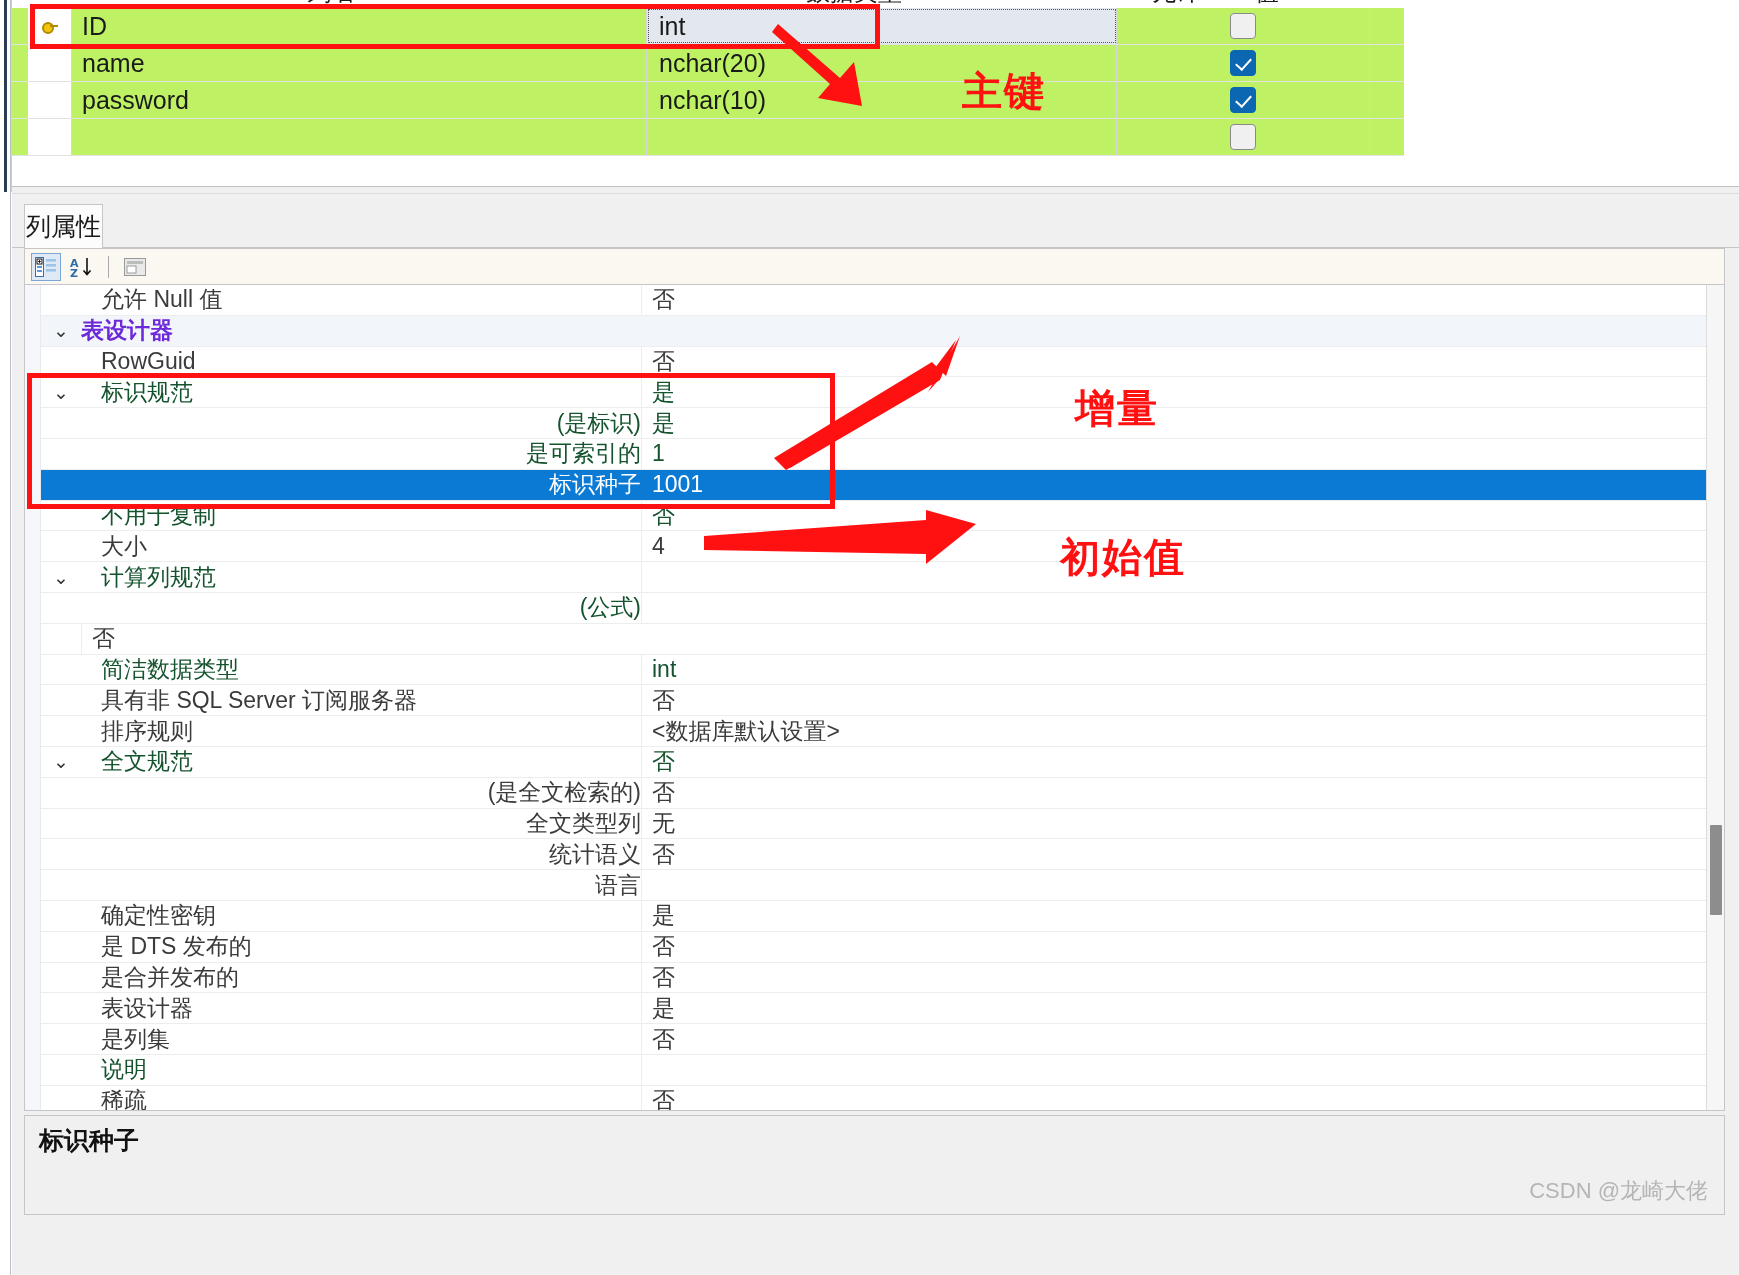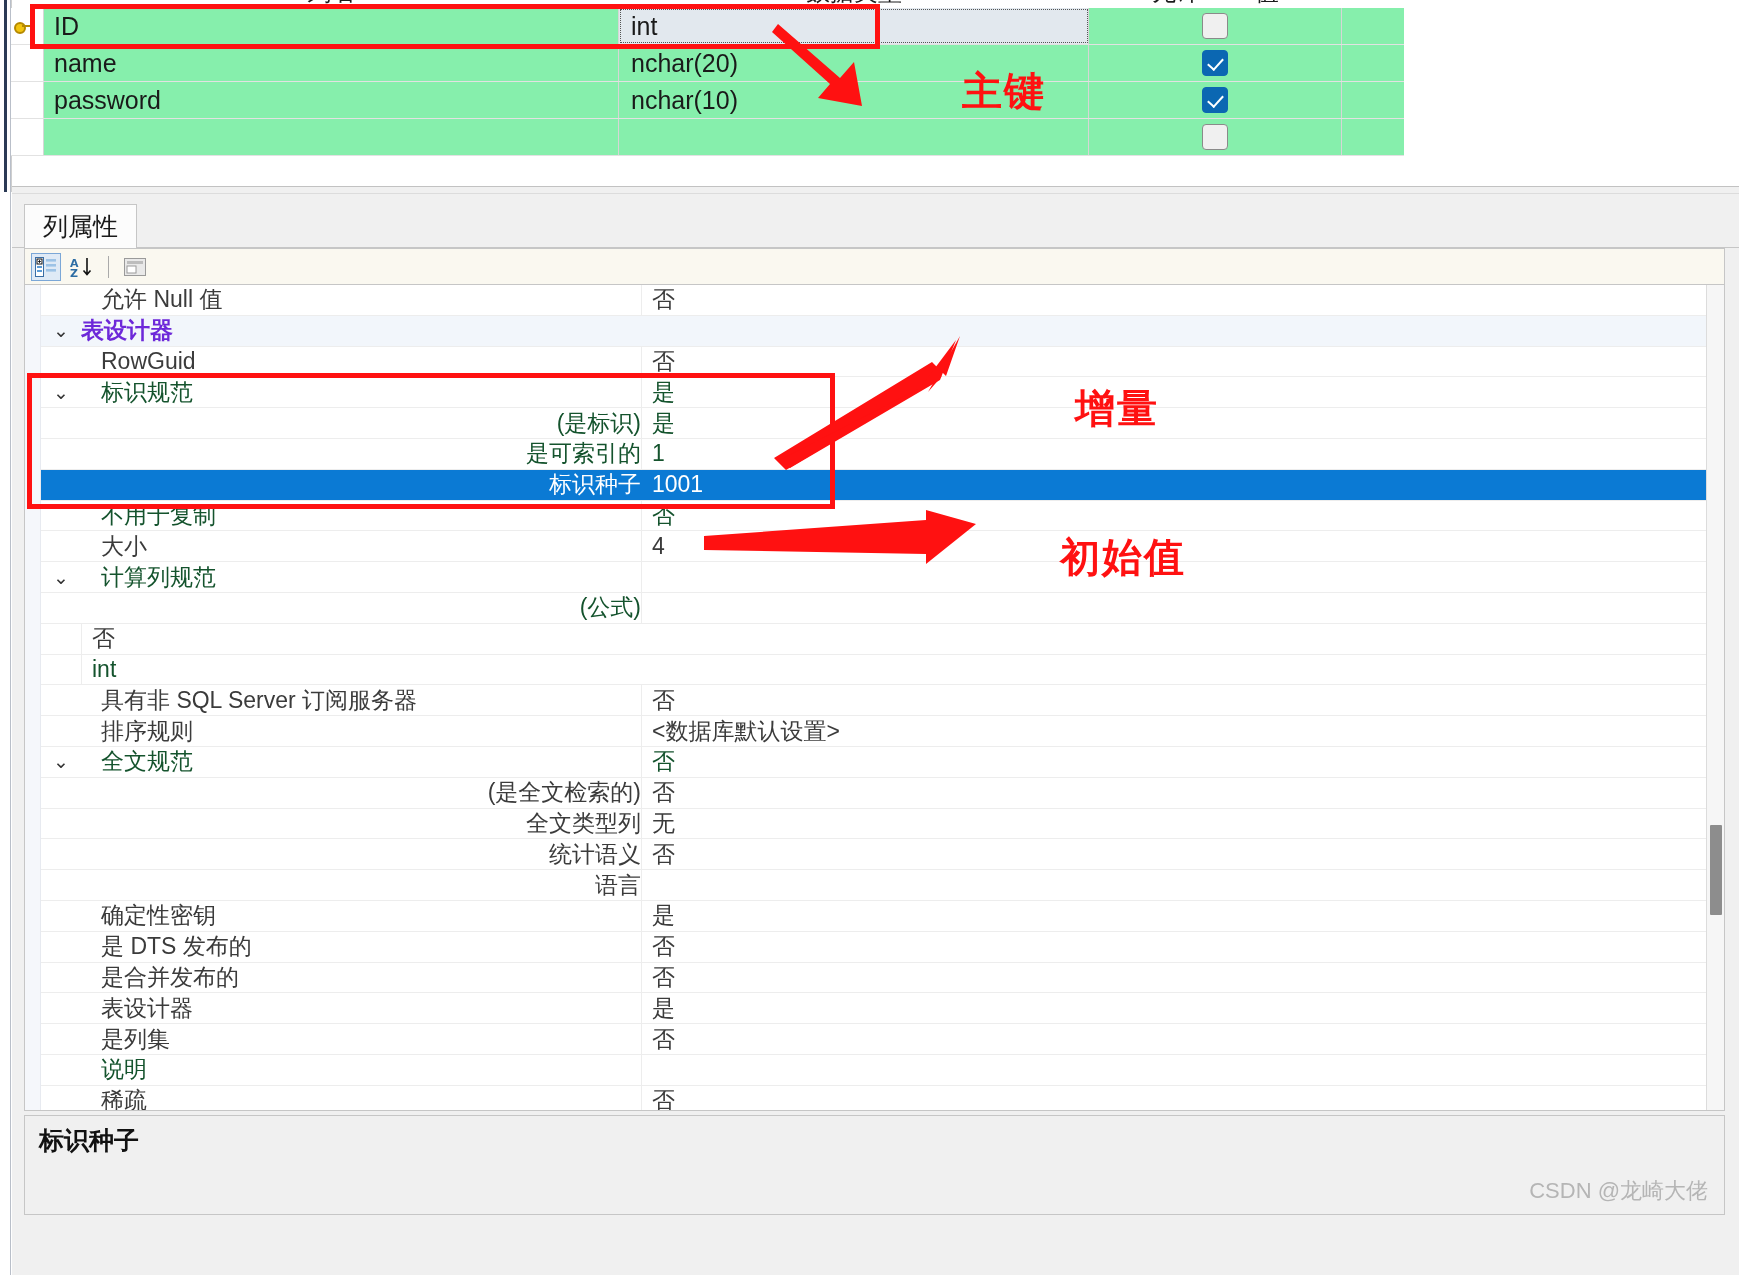--- a/index.html
+++ b/index.html
@@ -18,21 +18,21 @@
     background: #fff;
     border-bottom: 1px solid #c8c8c8;
   }
   .grid-leftbar {
     position: absolute; left: 0; top: 0; width: 12px; height: 192px;
     background: #fff; border-right: 1px solid #cfcfcf;
   }
   .grid-table { position: absolute; left: 0; top: 0; width: 1404px; }
   .grid-row {
     position: relative; height: 37px; display: flex; align-items: center;
-    border-bottom: 1px solid #e2e2e2; background: #86efac;
+    border-bottom: 1px solid #e2e2e2; background: #bef264; padding-left: 28px;
   }
   .gc-sel {
     width: 44px; height: 100%; flex: 0 0 44px;
     border-right: 1px solid #d6d6d6;
     display: flex; align-items: center; justify-content: center;
     background: #fff;
   }
   .gc-name {
     flex: 0 0 575px; height: 100%; display: flex; align-items: center;
     padding-left: 10px; border-right: 1px solid #d6d6d6;
@@ -112,21 +112,21 @@
   .prop-pane {
     position: absolute; left: 12px; top: 194px; width: 1727px; height: 1081px;
     background: #f0f0f0;
   }
   .tabstrip {
     position: absolute; left: 0; top: 10px; height: 44px; width: 100%;
     border-bottom: 1px solid #c6c6c6;
   }
   .tab {
     position: absolute; left: 12px; top: 0; height: 44px;
-    padding: 0 18px; display: flex; align-items: center;
+    padding: 0 1px; display: flex; align-items: center;
     background: #fcfcfc; border: 1px solid #c6c6c6; border-bottom: none;
     font-size: 25px; color: #1a1a1a;
   }
   .ptoolbar {
     position: absolute; left: 12px; top: 54px; width: 1701px; height: 36px;
     background: #faf8f0; border: 1px solid #c6c6c6; border-bottom: none;
     display: flex; align-items: center; padding-left: 6px; gap: 6px;
   }
   .tbtn { width: 30px; height: 28px; display: flex; align-items: center; justify-content: center; }
   .tbtn.active { background: #dfeaf6; border: 1px solid #7ba7d7; }
@@ -359,20 +359,21 @@
             <div class="pg-exp"></div>
             <div class="pg-label ind-2">(公式)</div>
             <div class="pg-val"></div>
           </div>
           <div class="pg-row">
             <div class="pg-exp"></div>
             <div class="pg-val">否</div>
           </div>
           <div class="pg-row bold">
             <div class="pg-exp"></div>
+            <div class="pg-label ind-1">简洁数据类型</div>
             <div class="pg-val">int</div>
           </div>
           <div class="pg-row">
             <div class="pg-exp"></div>
             <div class="pg-label ind-1">具有非 SQL Server 订阅服务器</div>
             <div class="pg-val">否</div>
           </div>
           <div class="pg-row">
             <div class="pg-exp"></div>
             <div class="pg-label ind-1">排序规则</div>

